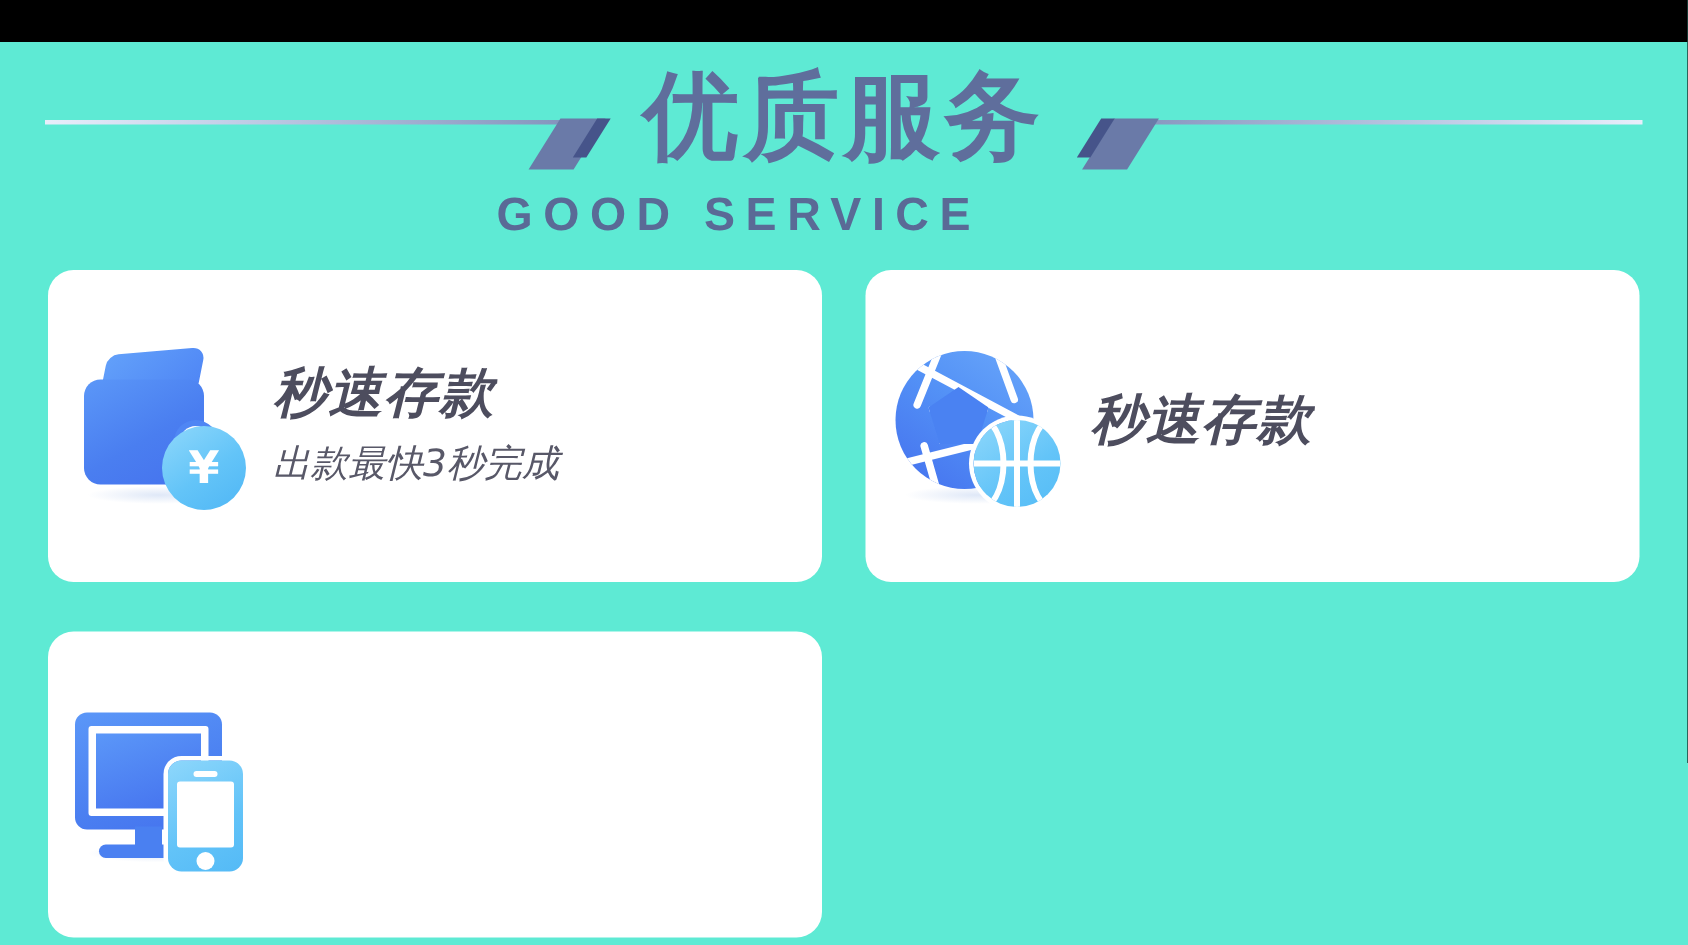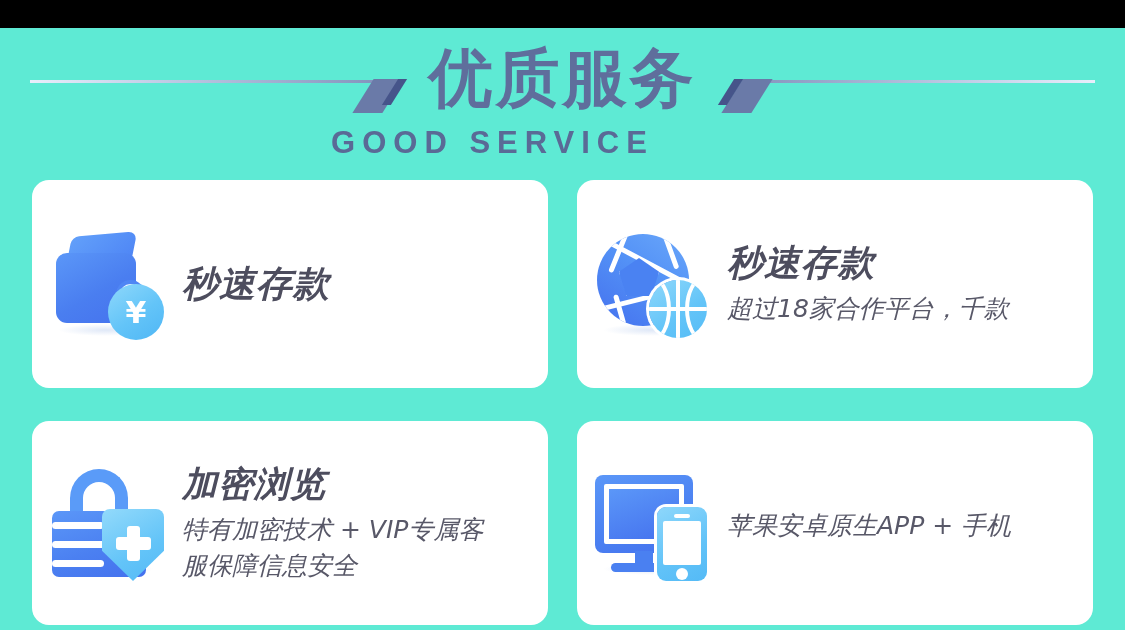--- a/index.html
+++ b/index.html
@@ -251,20 +251,21 @@
         <div class="ico">
           <div class="shadow-blob"></div>
           <div class="w-flap"></div>
           <div class="w-body"></div>
           <div class="w-clasp"></div>
           <div class="w-coin">¥</div>
         </div>
       </div>
       <div class="card-text">
         <div class="card-title">秒速存款</div>
+        <div class="card-desc">出款最快3秒完成</div>
       </div>
     </div>
 
     <div class="card">
       <div class="card-icon">
         <div class="ico">
           <div class="shadow-blob"></div>
           <div class="s-ball">
             <i class="s-seam" style="left:-6px;top:24px;width:104px;height:5px;transform:rotate(28deg);"></i>
             <i class="s-seam" style="left:-6px;top:62px;width:104px;height:5px;transform:rotate(-14deg);"></i>
@@ -278,67 +279,41 @@
             <span class="vline"></span>
             <span class="hline"></span>
             <span class="arcL"></span>
             <span class="arcR"></span>
           </div>
         </div>
       </div>
       <div class="card-text">
         <div class="card-title">秒速存款</div>
         <div class="card-desc">
-          <div>超过18家合作平台，千款</div>
         </div>
       </div>
     </div>
 
-    <div class="card tall">
-      <div class="card-icon">
-        <div class="ico">
-          <div class="shadow-blob"></div>
-          <div class="l-shackle"></div>
-          <div class="l-body">
-            <span class="bar b1"></span>
-              <span class="bar b2"></span>
-              <span class="bar b3"></span>
-          </div>
-          <div class="l-shield">
-            <span class="cross-v"></span>
-              <span class="cross-h"></span>
-          </div>
-        </div>
-      </div>
-      <div class="card-text">
-        <div class="card-title">加密浏览</div>
-        <div class="card-desc">
-          <div>特有加密技术 + VIP专属客</div>
-          <div>服保障信息安全</div>
-        </div>
-      </div>
-    </div>
 
     <div class="card tall">
       <div class="card-icon">
         <div class="ico">
           <div class="shadow-blob"></div>
           <div class="m-frame">
               <div class="inner"></div>
             </div>
           <div class="m-neck"></div>
           <div class="m-base"></div>
           <div class="m-phone">
             <span class="spk"></span>
               <span class="scr"></span>
               <span class="hm"></span>
           </div>
         </div>
       </div>
       <div class="card-text">
         <div class="card-desc">
-          <div>苹果安卓原生APP + 手机</div>
         </div>
       </div>
     </div>
 
   </div>
 </div>
 
 </body></html>

